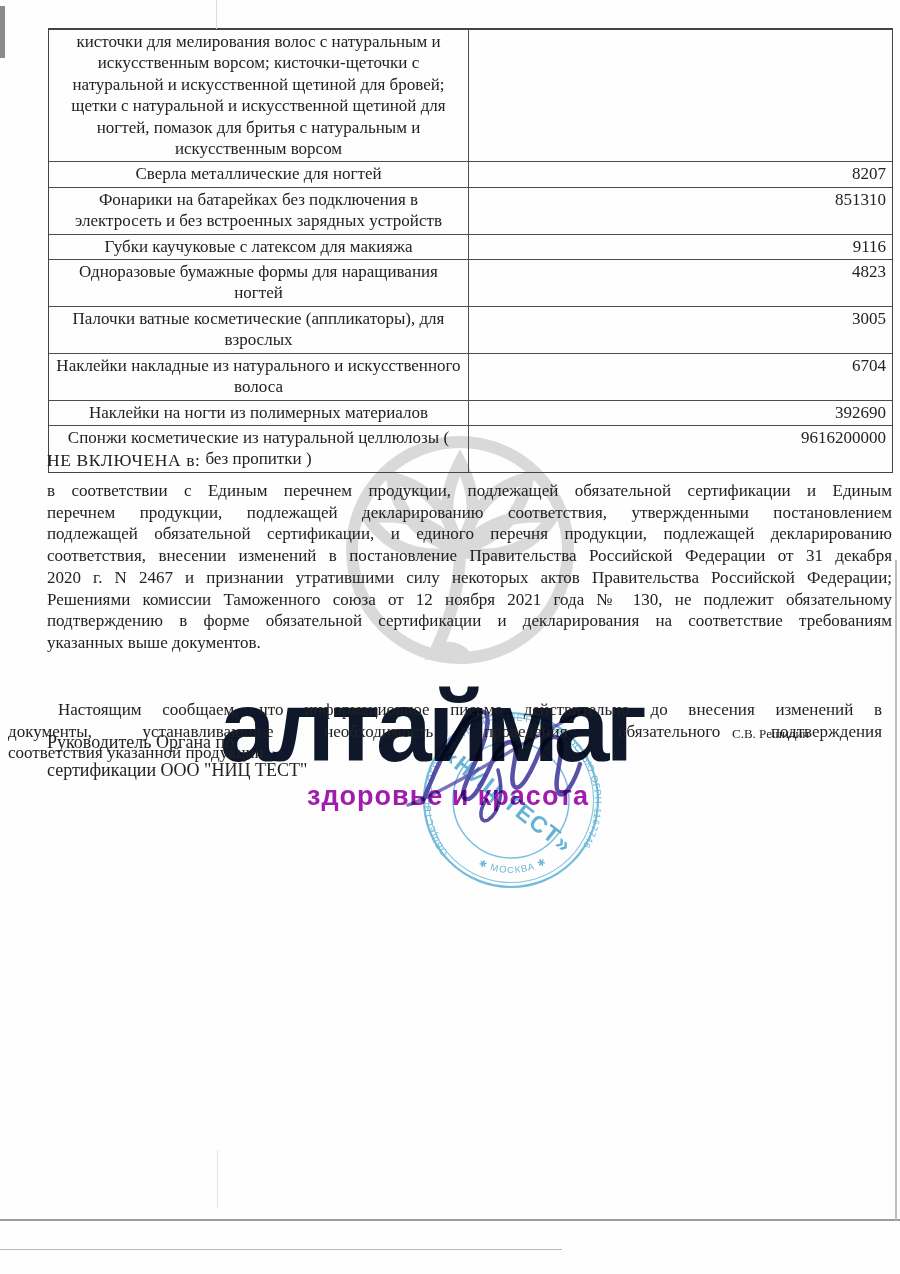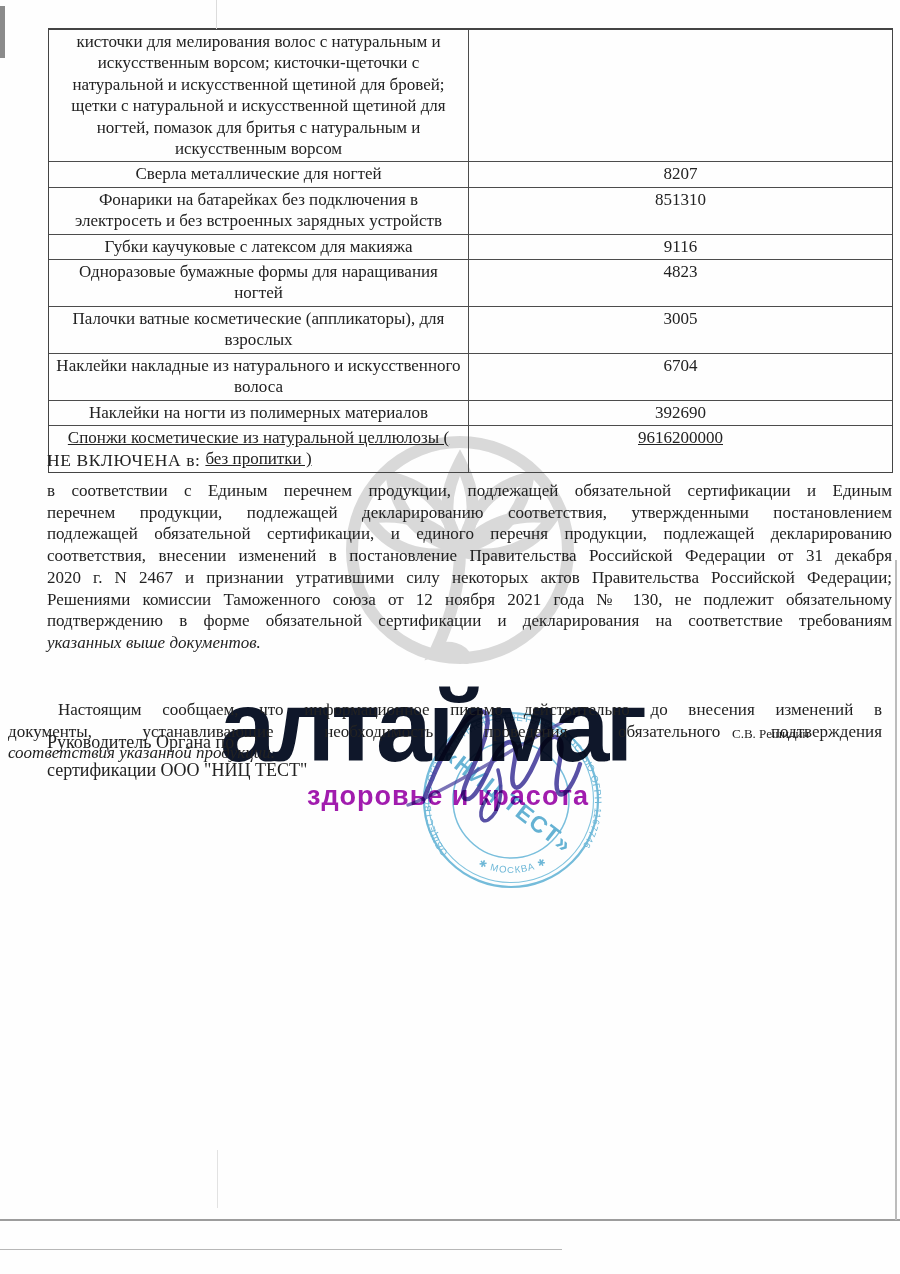--- a/index.html
+++ b/index.html
@@ -10,42 +10,42 @@
   
   #product-table{
     position:absolute;left:48px;top:28px;width:845px;
     border:1.6px solid #444;border-top-width:2.4px;
     box-sizing:border-box;
   }
   .t-row{display:flex;}
   .t-row + .t-row{border-top:1.4px solid #4c4c4c;}
   .t-cell{box-sizing:border-box;padding:1px 6px 2px 6px;font-size:17px;line-height:21.4px;text-align:center;}
   .t-name{width:420px;}
-  .t-code{width:425px;border-left:1.4px solid #4c4c4c;}
+  .t-code{width:425px;border-left:1.4px solid #4c4c4c;text-align:right;}
   .t-row:nth-child(1) .t-cell{min-height:127px;}
   .t-row:nth-child(2) .t-cell{min-height:21px;}
   .t-row:nth-child(3) .t-cell{min-height:43px;}
   .t-row:nth-child(4) .t-cell{min-height:21px;}
   .t-row:nth-child(5) .t-cell{min-height:42px;}
   .t-row:nth-child(6) .t-cell{min-height:42px;}
   .t-row:nth-child(7) .t-cell{min-height:42px;}
   .t-row:nth-child(8) .t-cell{min-height:21px;}
-  .t-row:nth-child(9) .t-cell{min-height:42px;text-decoration:underline;}
+  .t-row:nth-child(9) .t-cell{min-height:42px;}
   
   #not-included-heading{
     position:absolute;left:47px;top:450px;font-size:17.5px;letter-spacing:.6px;
   }
   #paragraph-1{
     position:absolute;left:47px;top:480px;width:845px;font-size:17px;line-height:21.7px;
   }
   #paragraph-2{
     position:absolute;left:8px;top:651px;width:874px;font-size:17px;line-height:21.7px;margin-top:48px;
   }
   .jline{text-align:justify;text-align-last:justify;}
-  .jline.last{text-align:center;text-align-last:left;font-style:italic;}
+  .jline.last{text-align:center;text-align-last:left;}
   .jline.indent{padding-left:50px;}
   
   #signer-role{
     position:absolute;left:47px;top:728px;font-size:18px;line-height:28px;width:330px;
   }
   #signer-name{
     position:absolute;left:732px;top:726px;font-size:13px;
   }
   
   #brand-watermark{

